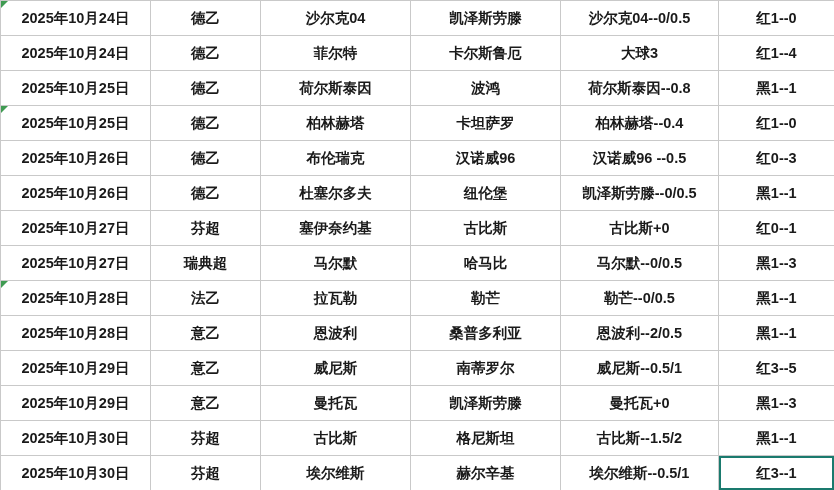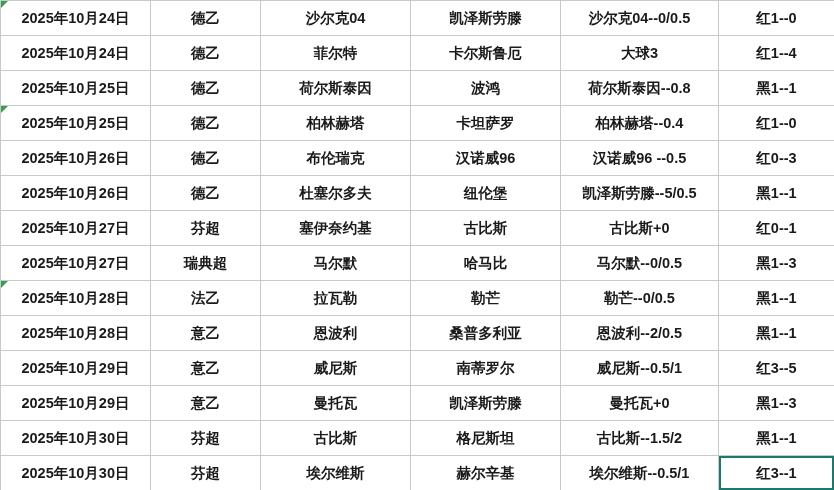--- a/index.html
+++ b/index.html
@@ -118,21 +118,21 @@
         <td class="team-cell">布伦瑞克</td>
         <td class="team-cell">汉诺威96</td>
         <td class="pick-cell">汉诺威96 --0.5</td>
         <td class="result-cell result-red">红0--3</td>
       </tr>
       <tr>
         <td class="date-cell">2025年10月26日</td>
         <td class="league-cell">德乙</td>
         <td class="team-cell">杜塞尔多夫</td>
         <td class="team-cell">纽伦堡</td>
-        <td class="pick-cell">凯泽斯劳滕--5/0.5</td>
+        <td class="pick-cell">凯泽斯劳滕--0/0.5</td>
         <td class="result-cell result-black">黑1--1</td>
       </tr>
       <tr>
         <td class="date-cell">2025年10月27日</td>
         <td class="league-cell">芬超</td>
         <td class="team-cell">塞伊奈约基</td>
         <td class="team-cell">古比斯</td>
         <td class="pick-cell">古比斯+0</td>
         <td class="result-cell result-red">红0--1</td>
       </tr>

